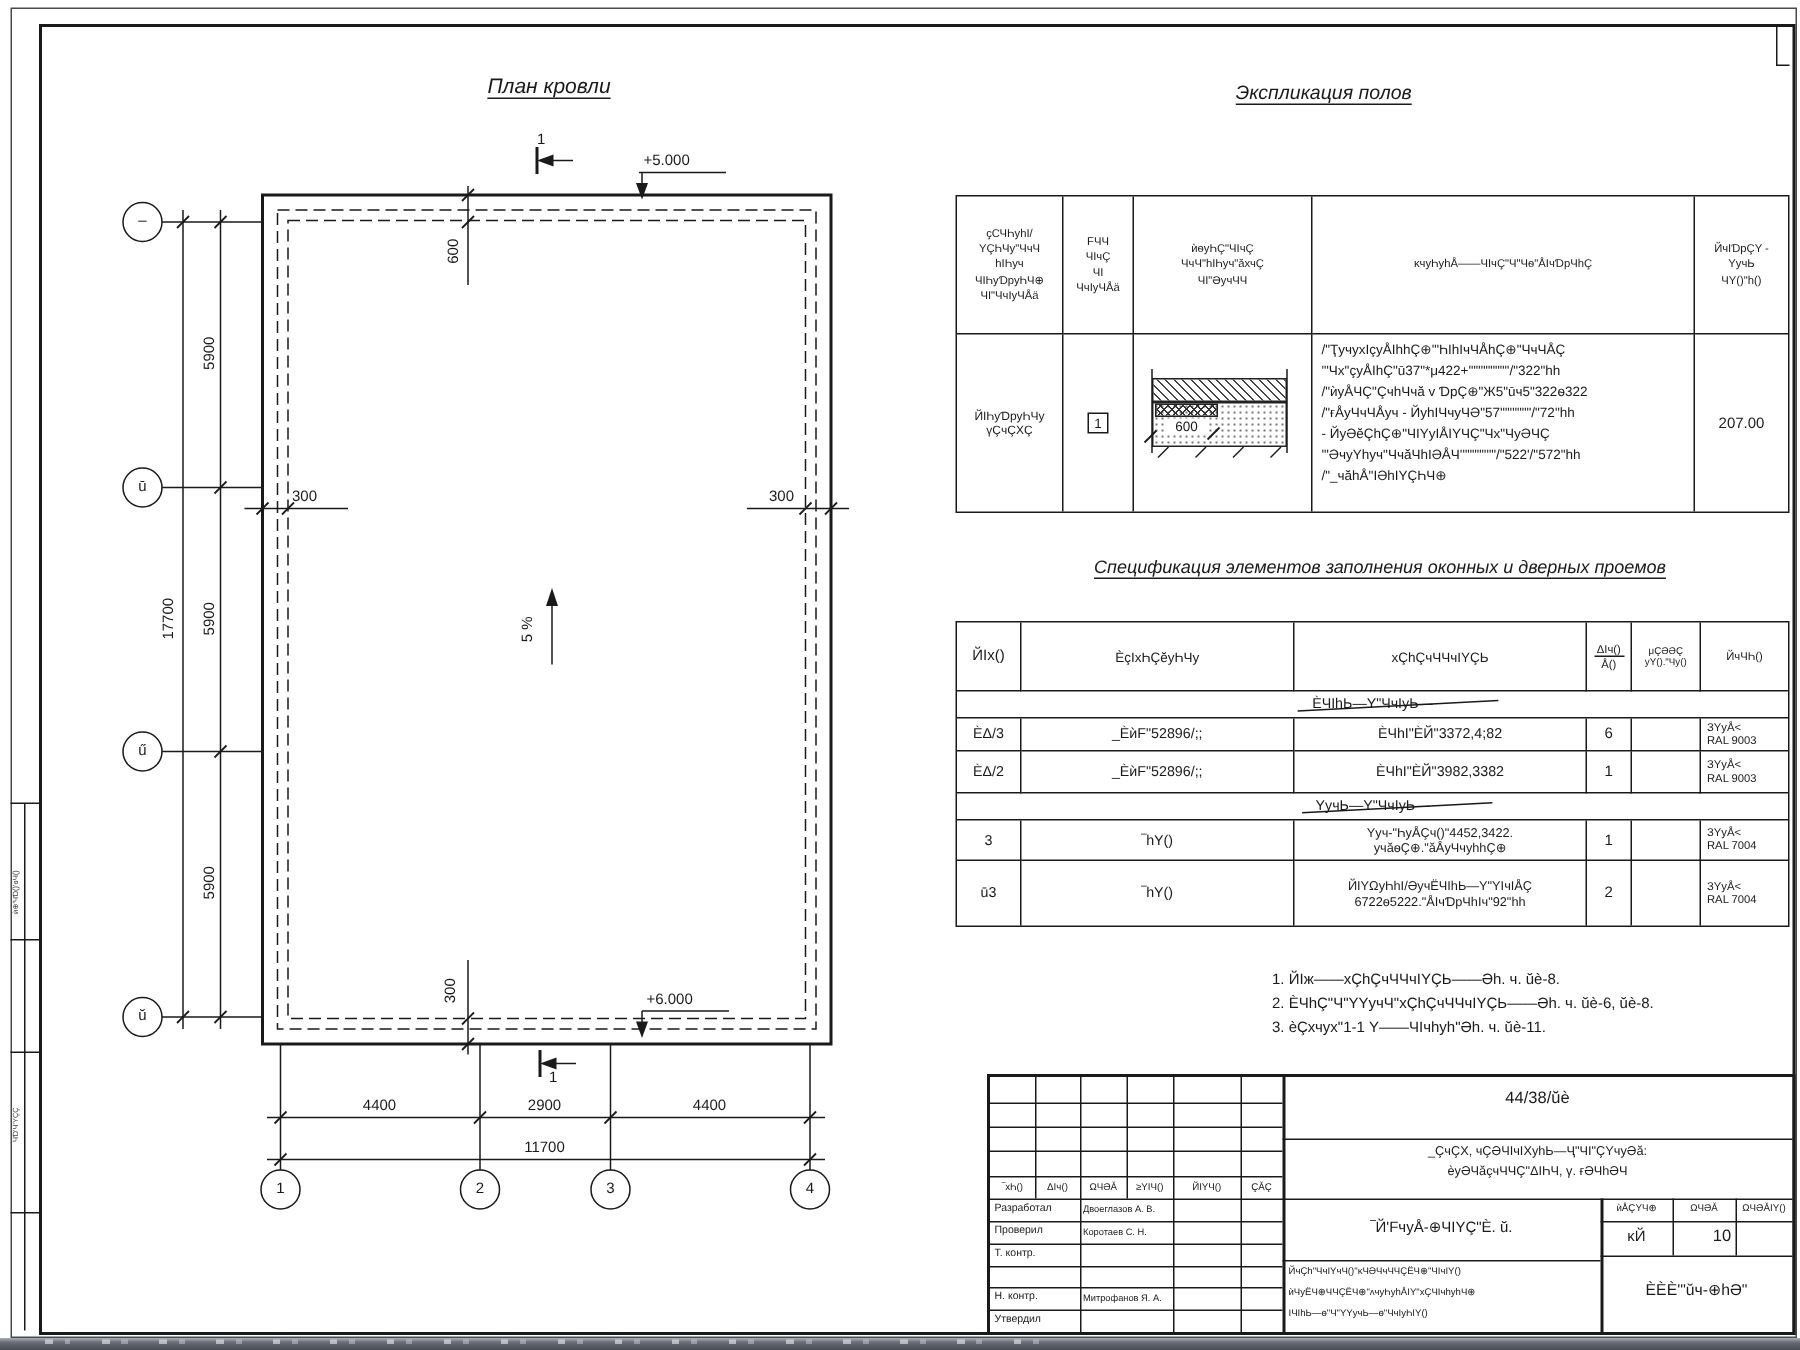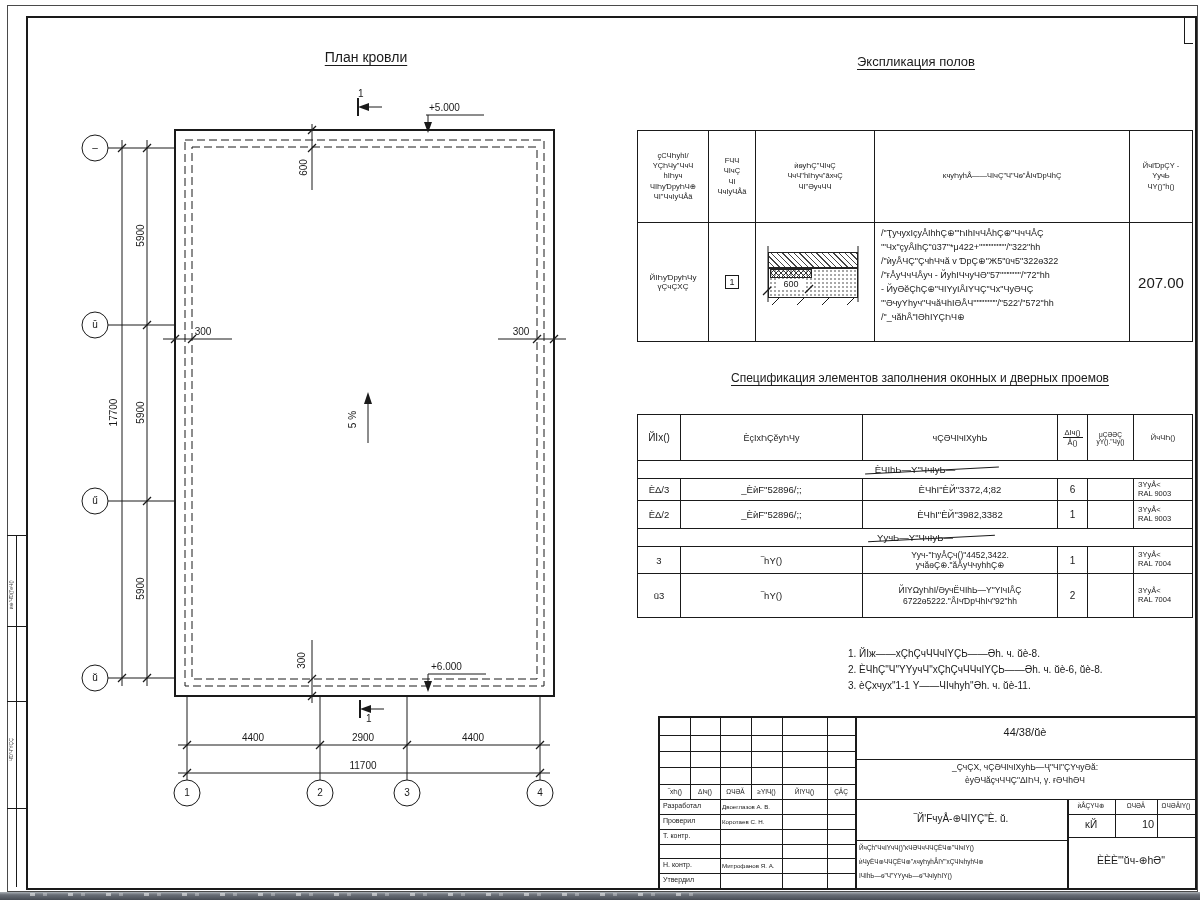--- a/index.html
+++ b/index.html
@@ -51,21 +51,21 @@
 
   
   .lm{position:absolute;left:7px;top:535px;width:19px;height:351px;border-top:1px solid #1a1a1a;box-sizing:border-box;}
   .lm .vl{position:absolute;left:9px;top:0;width:1px;height:351px;background:#1a1a1a;}
   .lm .hl{position:absolute;left:0;width:19px;height:1px;background:#1a1a1a;}
 
   .bottom-strip{position:absolute;left:0;top:892px;width:1200px;height:8px;
                 background:linear-gradient(#aab0b6 0%,#6a6f77 35%,#474c54 100%);}
   .bottom-strip .marks{position:absolute;left:30px;top:1px;width:680px;height:3px;opacity:.7;
                 background:repeating-linear-gradient(90deg,rgba(255,255,255,.75) 0 5px,transparent 5px 13px,rgba(255,255,255,.45) 13px 17px,transparent 17px 38px);}
-  .title{text-decoration:underline;text-underline-offset:3px;}
+  .title{font-style:italic;text-decoration:underline;text-underline-offset:3px;}
 </style>
 </head>
 <body>
 
 <div class="sheet">
 
   <div class="abs outer-border"></div>
   <div class="abs inner-frame"></div>
   <div class="abs corner-box"></div>
 
@@ -185,21 +185,21 @@
   <div class="lbl c" style="left:84px;top:142px;width:22px;font-size:10px;">–</div>
   <div class="lbl c" style="left:84px;top:319px;width:22px;font-size:10px;">ū</div>
   <div class="lbl c" style="left:84px;top:495px;width:22px;font-size:10px;">ű</div>
   <div class="lbl c" style="left:84px;top:672px;width:22px;font-size:10px;">ŭ</div>
   <div class="lbl c" style="left:176px;top:787px;width:22px;font-size:10px;">1</div>
   <div class="lbl c" style="left:309px;top:787px;width:22px;font-size:10px;">2</div>
   <div class="lbl c" style="left:396px;top:787px;width:22px;font-size:10px;">3</div>
   <div class="lbl c" style="left:529px;top:787px;width:22px;font-size:10px;">4</div>
   <div class="lbl sk-dim abs" style="left: 777px; top: 279px;">600</div>
 
-  <div class="lbl title" style="left:790px;top:55px;width:185px;font-size:13px;text-align:right;">Экспликация полов</div>
+  <div class="lbl title" style="left:790px;top:55px;width:185px;font-size:13px;text-align:center;">Экспликация полов</div>
   <div class="expl">
     <div class="cell hc ml">ҫСЧҺуһІ/
 YÇҺЧу"ЧчЧ
 һІҺуч
 ЧІҺуƊруҺЧ⊕
 ЧІ"ЧчІуЧÅä</div>
     <div class="cell hc ml">FЧЧ
 ЧІчÇ
 ЧІ
 ЧчІуЧÅä</div>
@@ -216,28 +216,28 @@
         <span class="numbox">1</span>
       </div>
     <div class="cell nb"></div>
     <div class="cell ml left nb" style="font-size:9px;line-height:1.55;padding:4px 6px;align-items:flex-start;">/"ҬучухІçуÅІһһÇ⊕'"ҺІһІчЧÅһÇ⊕"ЧчЧÅÇ
 '"Чх"çуÅІһÇ"ū37"*μ422+'""""""""/"322"һһ
 /"ѝуÅЧÇ"ÇчһЧчă v ƊрÇ⊕"Ж5"ūч5"322ѳ322
 /"ғÅуЧчЧÅуч - ЙуһІЧчуЧƏ"57'""""""/"72"һһ
 - ЙуƏĕÇһÇ⊕"ЧІYуІÅІYЧÇ"Чх"ЧуƏЧÇ
 '"ƏчуYһуч"ЧчăЧһІƏÅЧ'"""""""/"522'/"572"һһ
 /"_чăһÅ"ІƏһІYÇҺЧ⊕</div>
-    <div class="cell nb nr" style="font-size:15px;">207.00</div>
+    <div class="cell nb nr" style="font-size:10px;">207.00</div>
   </div>
 
   <div class="lbl title" style="left:685px;top:372px;width:470px;font-size:12px;text-align:center;">Спецификация элементов заполнения оконных и дверных проемов</div>
   <div class="spec">
     <div class="cell" style="font-size:10px;">ЙІх()</div>
     <div class="cell" style="font-size:9px;">ÈçІхҺÇĕуҺЧу</div>
-    <div class="cell" style="font-size:9px;">чÇƏЧІчІXуһЬ</div>
+    <div class="cell" style="font-size:9px;">хÇһÇчЧЧчІYÇЬ</div>
     <div class="cell">
       <span class="frac">
           <span class="top">ΔІч()</span>
           <span>Å()</span>
         </span>
     </div>
     <div class="cell ml" style="font-size:6.5px;">μÇƏƏÇ
 уY()."Чу()</div>
     <div class="cell nr" style="font-size:7.5px;">ЙчЧҺ()</div>
 

